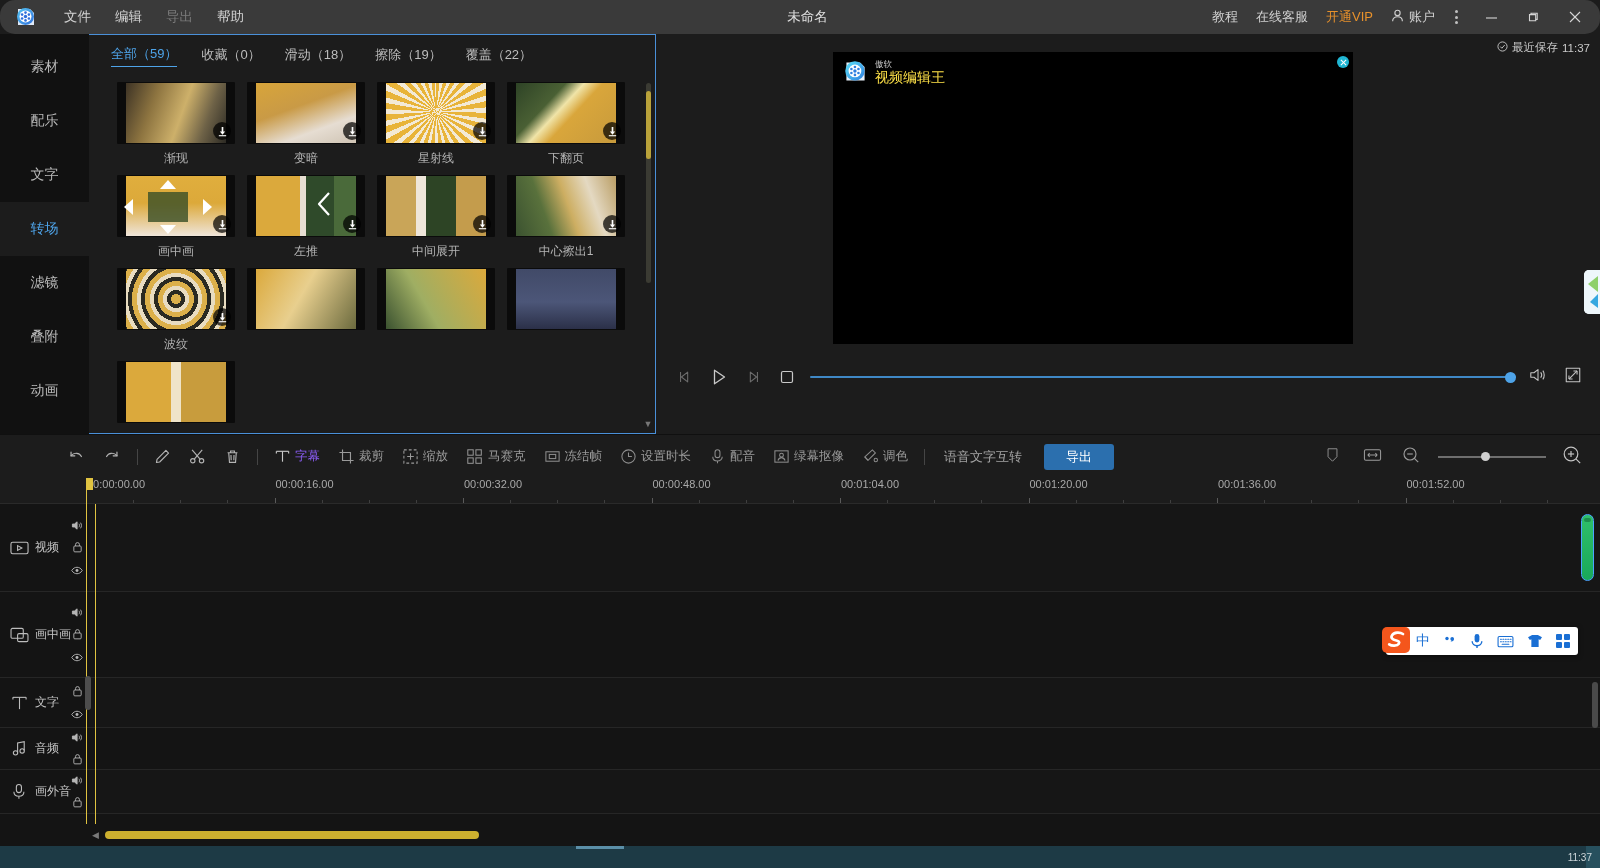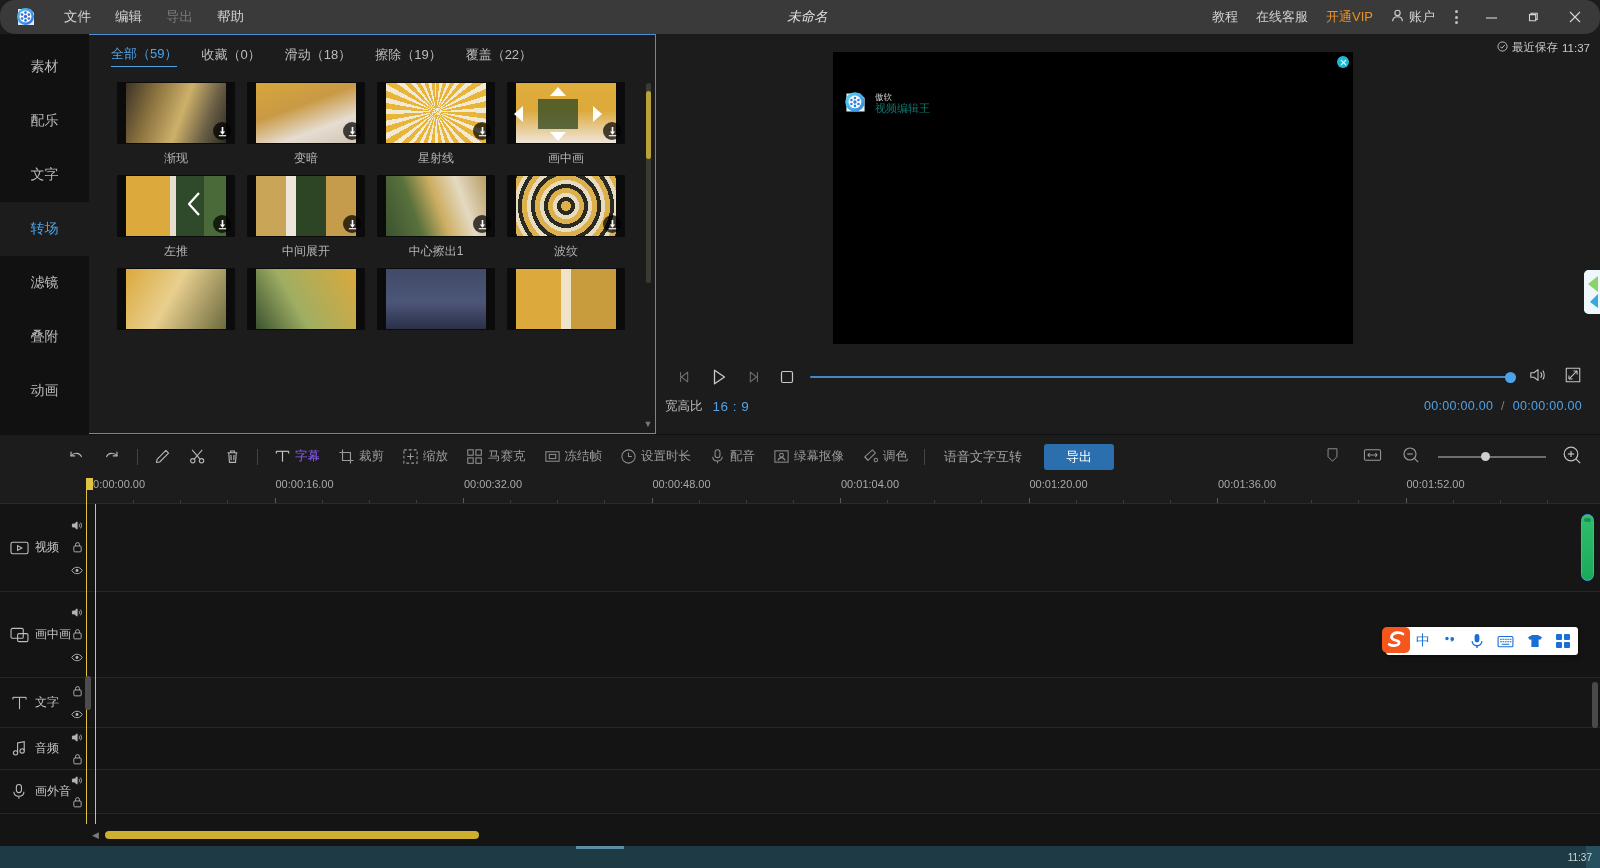--- a/index.html
+++ b/index.html
@@ -18,21 +18,20 @@
     flex:0 0 34px; position:relative; z-index:30;border-radius:15px;
   }
   .logo { width:36px; display:flex; align-items:center; justify-content:center; margin-left:8px;}
   .logo svg { display:block; }
   .menu { display:flex; align-items:center; margin-left:8px; }
   .menu-item { font-size:13.5px; color:#d2d2d2; padding:0 12px; line-height:34px; cursor:default; }
   .menu-item.disabled { color:#7a7a7a; }
   .title-center {
     position:absolute; left:15px; right:0; text-align:center; font-size:13.5px; color:#e0e0e0;
     pointer-events:none;
-    font-style:italic;
   }
   .title-right { margin-left:auto; display:flex; align-items:center; height:34px; padding-right:4px; position:relative; z-index:3;}
   .tr-item { font-size:13px; color:#d0d0d0; padding:0 9px; line-height:34px; cursor:default;}
   .tr-item.vip { color:#e8912b; }
   .tr-account { display:flex; align-items:center; gap:4px; padding:0 8px; font-size:13px; color:#d0d0d0;}
   .dots { display:flex; flex-direction:column; gap:2.5px; padding:0 12px; align-items:center;}
   .dots i { width:3px; height:3px; background:#c0c0c0; border-radius:50%; display:block;}
   .winbtn { width:42px; height:34px; display:flex; align-items:center; justify-content:center; }
 
   
@@ -75,23 +74,23 @@
     background:#3b3b33; border-radius:3px;
   }
   .panel-scroll .th { position:absolute; top:8px; left:0; width:5px; height:68px; background:#b9a23a; border-radius:3px;}
   .panel-arrow { position:absolute; right:1px; bottom:4px; width:12px; text-align:center; color:#777; font-size:9px;}
 
   
   .preview { flex:1; background:#1c1c1c; position:relative; }
   .stage {
     position:absolute; left:177px; top:18px; width:520px; height:292px; background:#000;
   }
-  .watermark { position:absolute; left:10px; top:7px; display:flex; align-items:center; gap:7px;margin-top:31px;}
+  .watermark { position:absolute; left:10px; top:7px; display:flex; align-items:center; gap:7px;}
   .wm-txt1 { font-size:8.5px; color:#cfcfcf; line-height:1.1; }
-  .wm-txt2 { font-size:11px; color:#0f766e; line-height:1.25; }
+  .wm-txt2 { font-size:14px; color:#fde047; line-height:1.25; }
   .stage-close {
     position:absolute; right:4px; top:4px; width:12px; height:12px; border-radius:50%;
     background:#1fb6d4; display:flex; align-items:center; justify-content:center;
   }
   .pcontrols { position:absolute; left:0; right:0; top:330px; height:26px; display:flex; align-items:center; }
   .pbtn { width:34px; height:26px; display:flex; align-items:center; justify-content:center; }
   .pstop { margin-left:0; }
   .seek { flex:1; height:26px; display:flex; align-items:center; position:relative; margin:0 12px 0 6px; }
   .seek .bar { height:2px; background:#3f88c5; width:100%; border-radius:2px; }
   .seek .knob { position:absolute; right:0; width:11px; height:11px; border-radius:50%; background:#4ea3e8; }
@@ -314,20 +313,32 @@
                       <svg width="11" height="11" viewBox="0 0 12 12" fill="#fff">
                         <path d="M5.1 1h1.8v5h2L6 9.6 3.1 6h2z"></path>
                         <rect x="2" y="10" width="8" height="1.2"></rect>
                       </svg>
                     </div>
                   </div>
                   <div class="cap">星射线</div>
                 </div>
                 <div class="cell">
                   <div class="thumb">
+                    <div class="inner" style="background: linear-gradient(133deg, rgb(46, 67, 38) 0%, rgb(74, 96, 52) 32%, rgb(240, 228, 168) 44%, rgb(217, 166, 59) 56%, rgb(199, 154, 60) 100%);"></div>
+                    <div class="dl">
+                      <svg width="11" height="11" viewBox="0 0 12 12" fill="#fff">
+                        <path d="M5.1 1h1.8v5h2L6 9.6 3.1 6h2z"></path>
+                        <rect x="2" y="10" width="8" height="1.2"></rect>
+                      </svg>
+                    </div>
+                  </div>
+                  <div class="cap">下翻页</div>
+                </div>
+                <div class="cell">
+                  <div class="thumb">
                     <div class="inner" style="background: linear-gradient(rgb(224, 174, 61) 0%, rgb(220, 169, 58) 45%, rgb(239, 229, 218) 100%);"></div>
                     <div style="position: absolute; inset: 0px;">
                       <svg width="100" height="62" viewBox="0 0 100 62" style="position:absolute;left:0;top:0" fill="none" stroke="#fff" stroke-width="2">
                         <rect x="30" y="16" width="40" height="30" fill="rgba(60,80,40,.82)" stroke="none"></rect>
                         <path d="M50 4 l8 9 h-16z" fill="#fff" stroke="none"></path>
                         <path d="M50 58 l8 -9 h-16z" fill="#fff" stroke="none"></path>
                         <path d="M6 31 l9 -8 v16z" fill="#fff" stroke="none"></path>
                         <path d="M94 31 l-9 -8 v16z" fill="#fff" stroke="none"></path>
                       </svg>
                     </div>
@@ -508,29 +519,20 @@
                   <path d="M2.5 2.5h15v15h-15z" stroke="none"></path>
                     <path d="M2.5 2.5h15v15h-15z"></path>
                     <line x1="5.5" y1="14.5" x2="14.5" y2="5.5"></line>
                     <path d="M14.5 5.5h-4M14.5 5.5v4"></path>
                     <path d="M5.5 14.5h4M5.5 14.5v-4"></path>
                 </svg>
               </span>
             </div>
           </div>
 
-          <div class="pinfo">
-            <span class="ratio-lab">宽高比</span>
-            <span class="ratio-val">16 : 9</span>
-            <span class="times">
-              <span>00:00:00.00</span>
-              <span class="sep">/</span>
-              <span>00:00:00.00</span>
-            </span>
-          </div>
 
           <div class="flyout">
             <svg width="16" height="44" viewBox="0 0 16 44">
               <rect width="16" height="44" fill="#eef7fb"></rect>
               <path d="M14 6 L4 14 L14 22 Z" fill="#8ed06a"></path>
               <path d="M14 24 L6 32 L14 38 Z" fill="#35a8e0"></path>
             </svg>
           </div>
         </div>
       </div>

